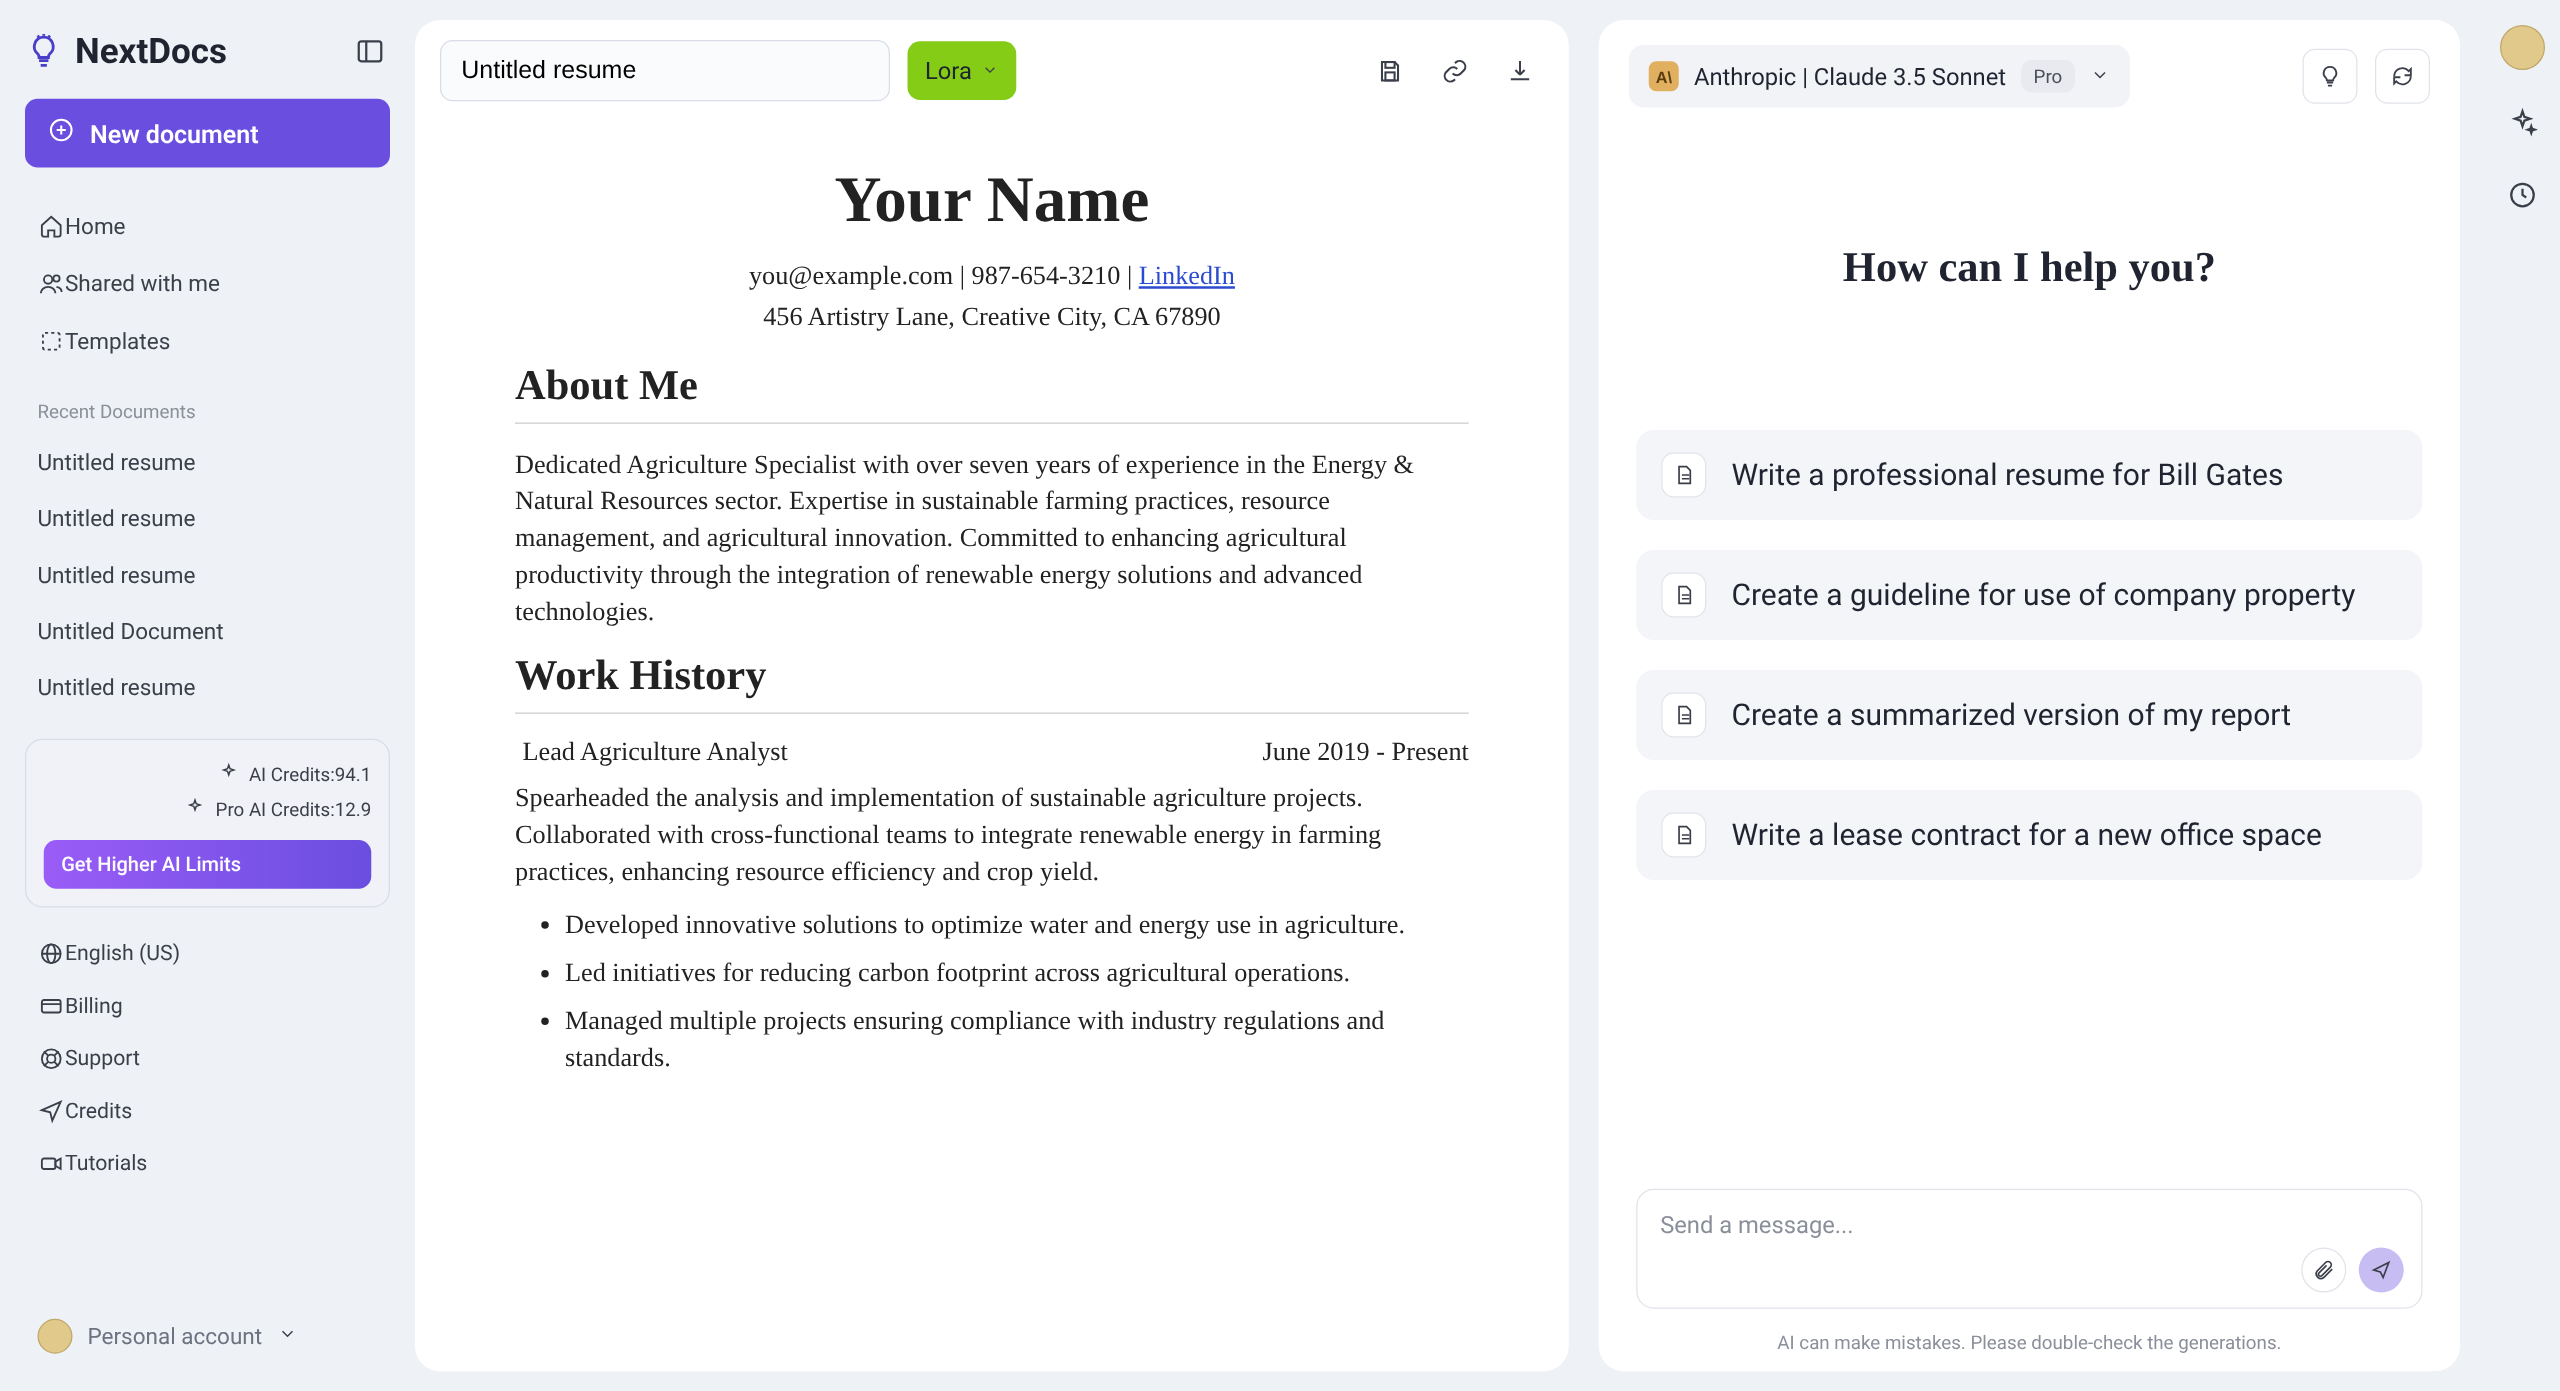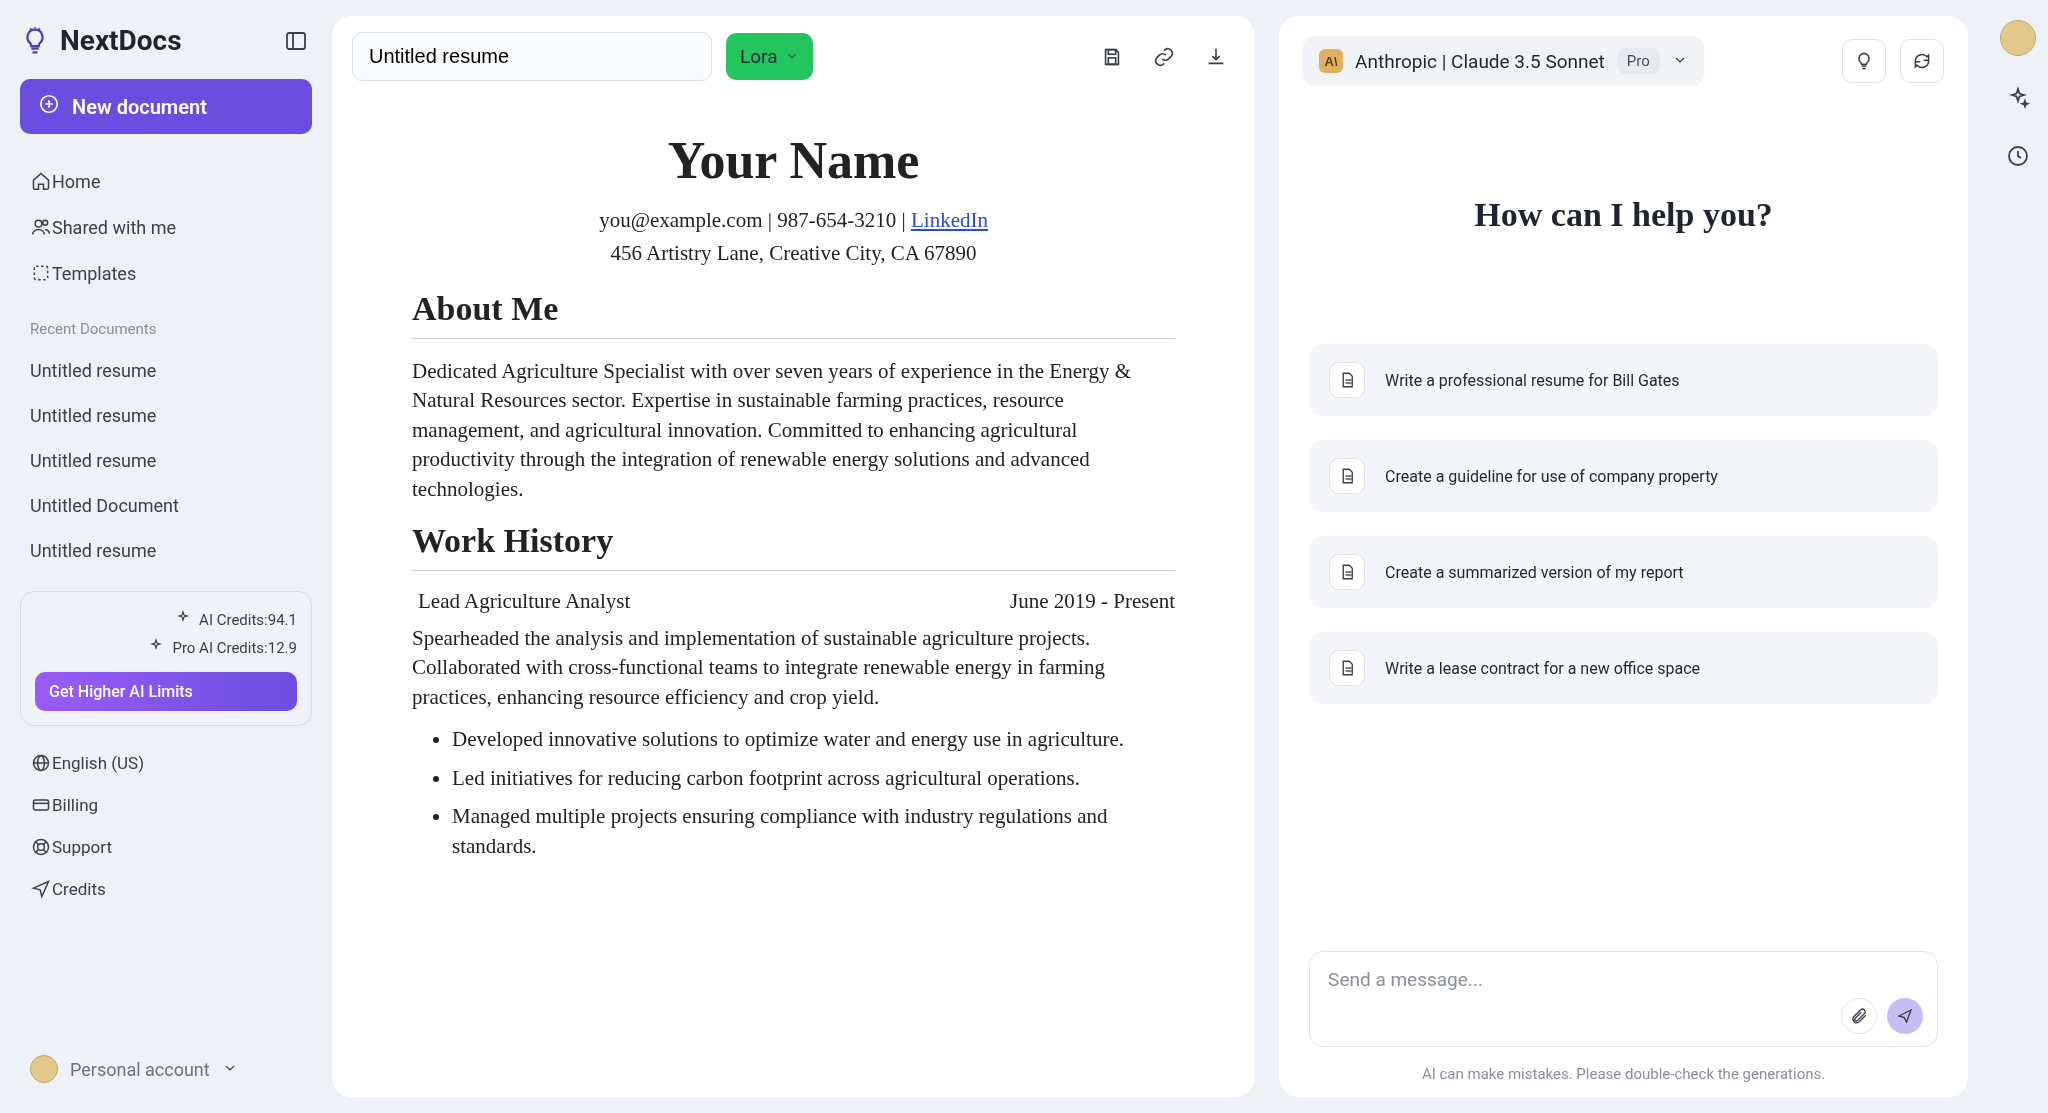--- a/index.html
+++ b/index.html
@@ -135,21 +135,21 @@
 .title-input {
   border:1px solid #d8dce5;
   border-radius:10px;
   padding:12px 16px;
   font-size:20px;
   width:360px;
   background:#fafbfc;
 }
 .font-select {
   border:none;
-  background:#22c55e;
+  background:#84cc16;
   border-radius:10px;
   padding:12px 14px;
   font-size:19px;
   display:flex;align-items:center;gap:8px;
   cursor:pointer;
 }
 .toolbar-spacer { flex:1; }
 .tool-icon-btn {
   width:38px;height:38px;border-radius:8px;
   display:flex;align-items:center;justify-content:center;
@@ -221,21 +221,21 @@
 .suggestions {
   display:flex;flex-direction:column;gap:24px;
   padding:0 30px;
 }
 .sugg-card {
   background:#f4f5f8;
   border-radius:14px;
   padding:18px 20px;
   display:flex;align-items:center;gap:20px;
   cursor:pointer;
-  font-size:16px;
+  font-size:24px;
 }
 .sugg-icon {
   width:36px;height:36px;border:1px solid #e0e3ea;border-radius:10px;
   background:#fff;
   display:flex;align-items:center;justify-content:center;
 }
 .ai-input-wrap {
   margin-top:auto;
   padding:6px 30px 12px 30px;
 }
@@ -409,20 +409,29 @@
         </span>
       <span>Support</span>
     </div>
     <div class="nav-item">
       <span class="nav-icon">
           <svg width="20" height="20" viewBox="0 0 24 24">
             <path d="M3 11l18-8-8 18-2-8z"></path>
           </svg>
         </span>
       <span>Credits</span>
+    </div>
+    <div class="nav-item">
+      <span class="nav-icon">
+          <svg width="20" height="20" viewBox="0 0 24 24">
+            <rect x="3" y="7" width="13" height="10" rx="2"></rect>
+            <path d="M16 10l5-3v10l-5-3z"></path>
+          </svg>
+        </span>
+      <span>Tutorials</span>
     </div>
   </div>
 
   <div class="account-row">
     <div class="account-avatar"></div>
     <span>Personal account</span>
     <span><svg width="16" height="16" viewBox="0 0 24 24">
           <path d="M6 9l6 6 6-6"></path>
         </svg></span>
   </div>

